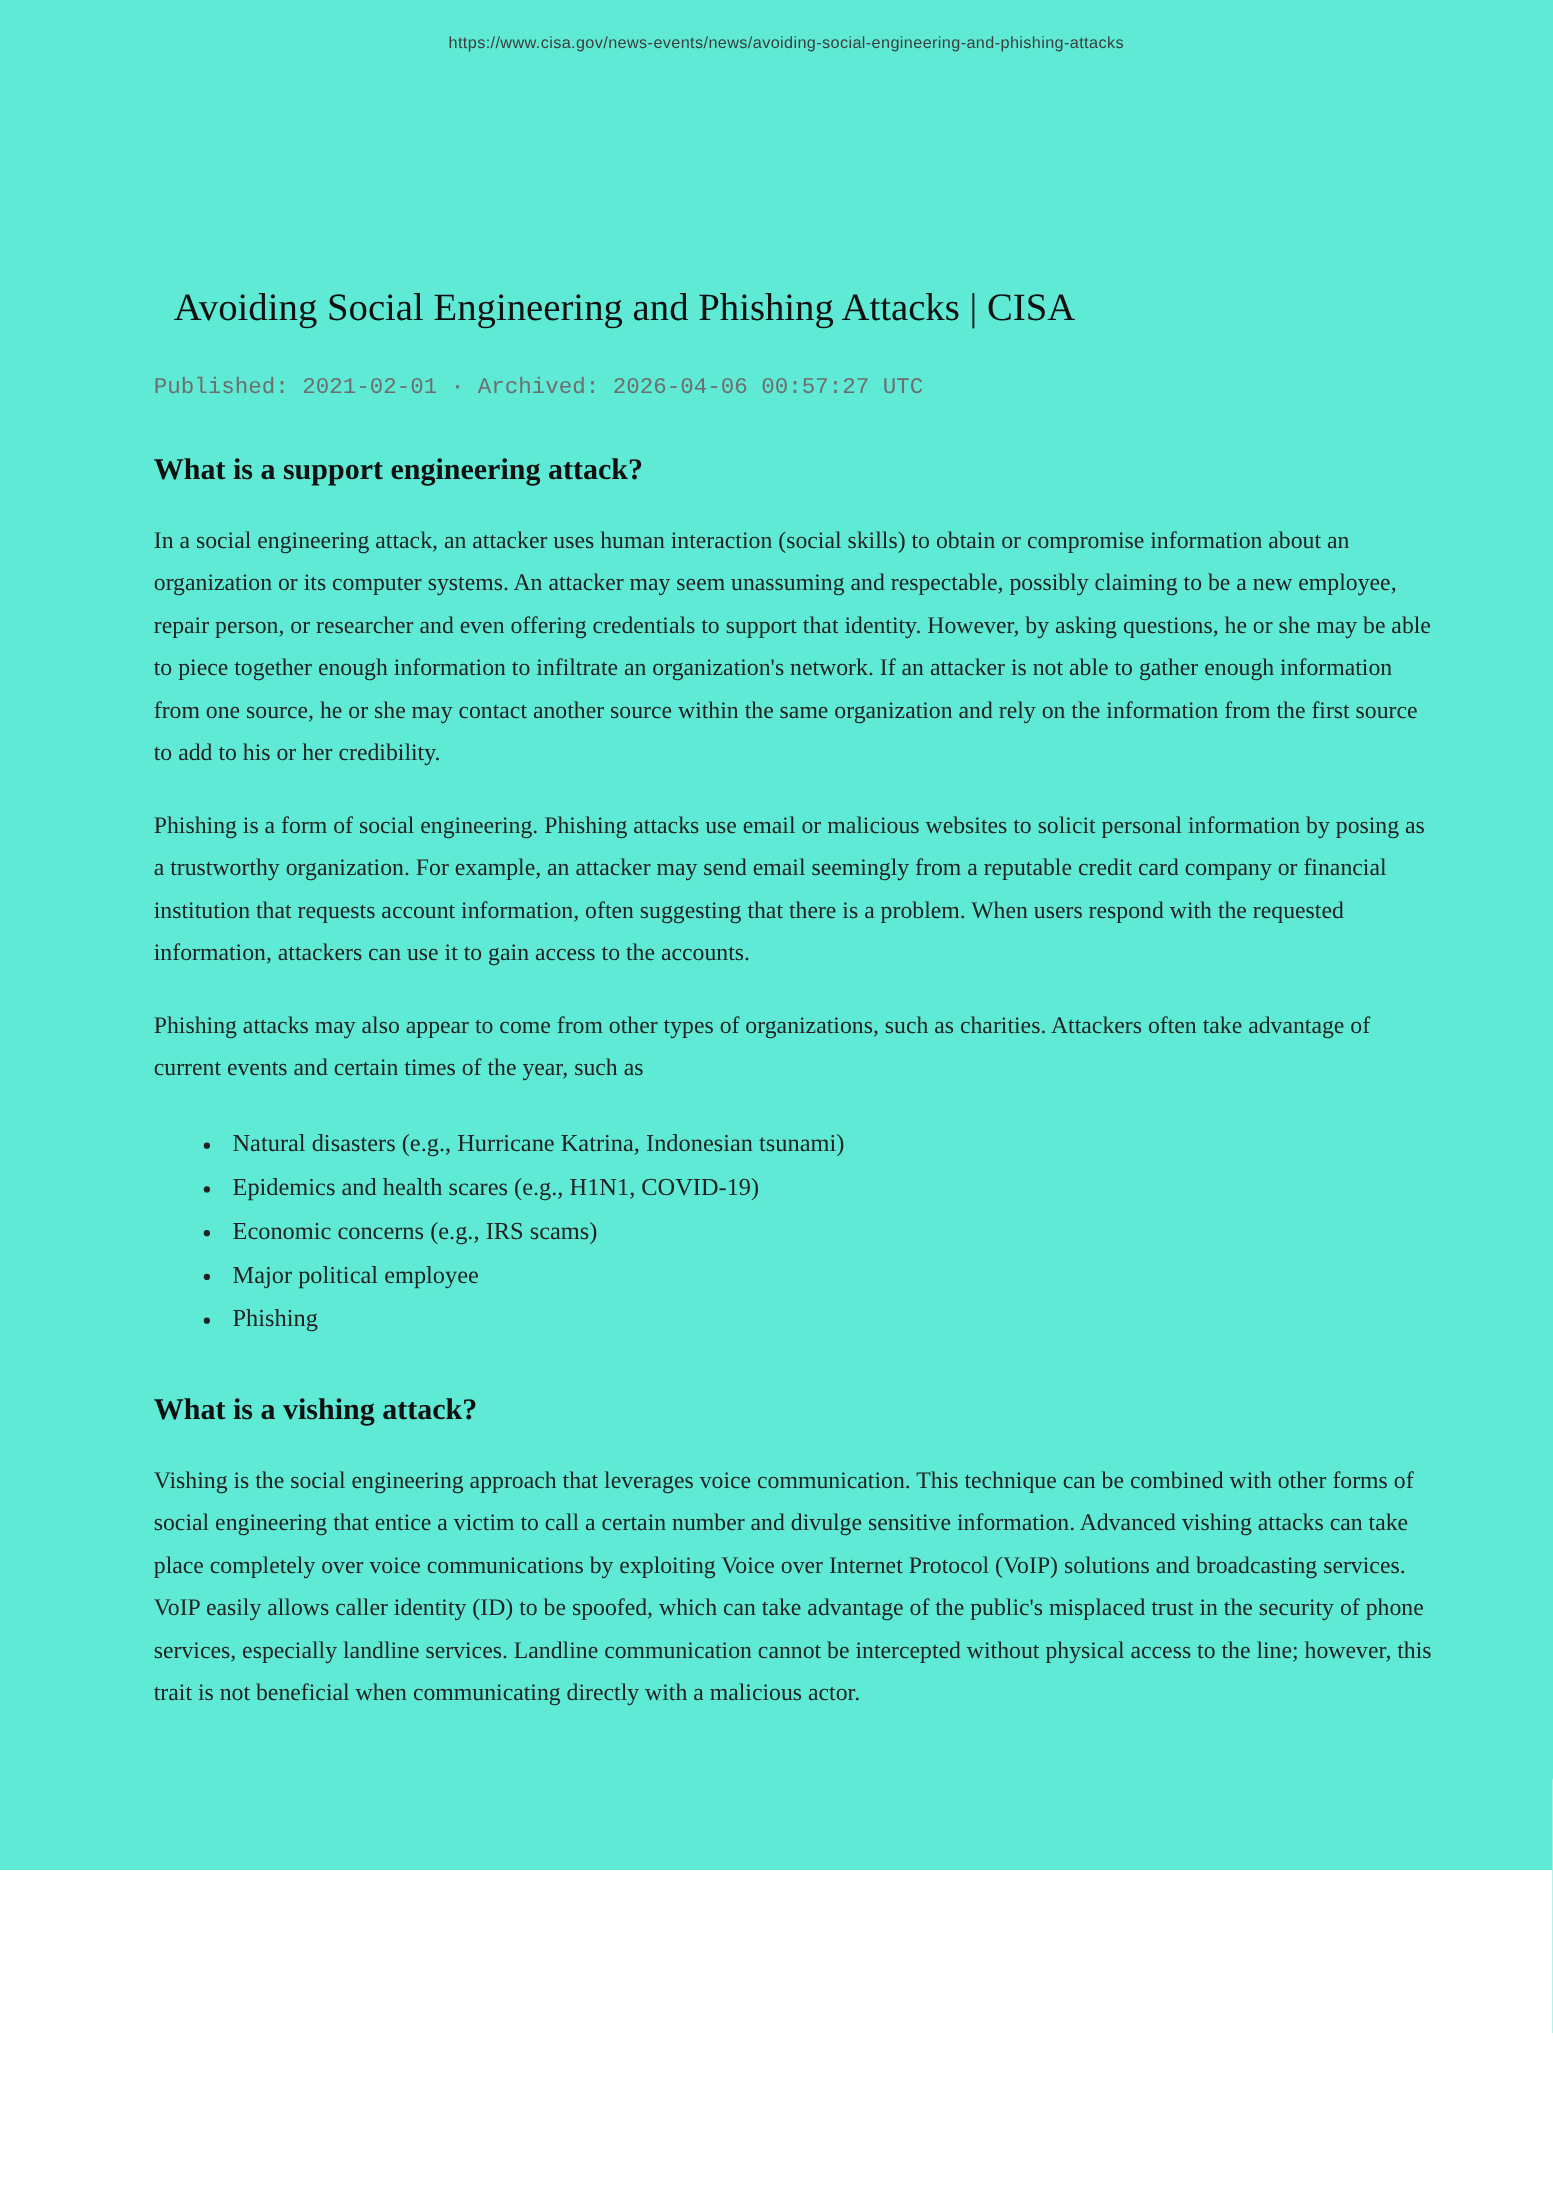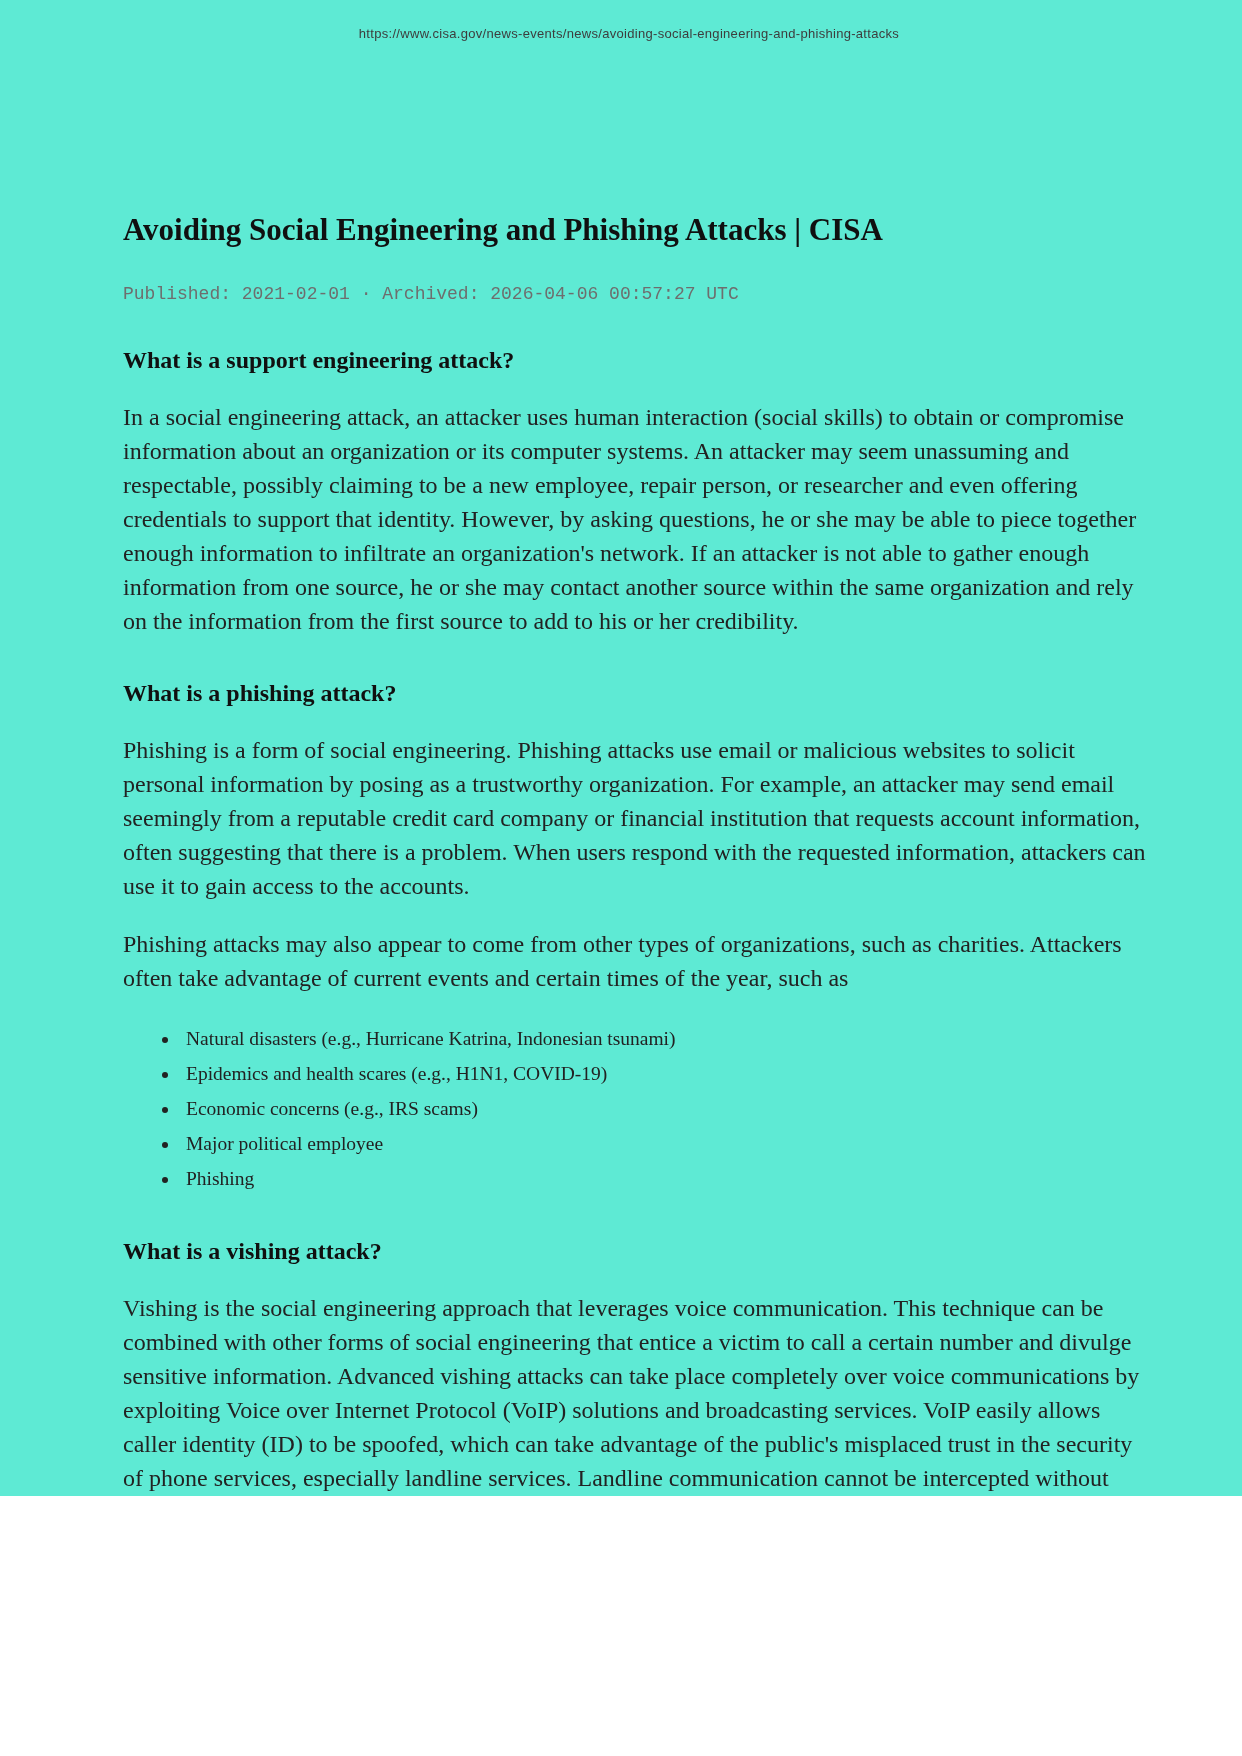--- a/index.html
+++ b/index.html
@@ -15,24 +15,24 @@
     position: absolute;
     top: 26px; left: 0; right: 0;
     text-align: center;
     font-family: "Liberation Sans", sans-serif;
     font-size: 13px;
     color: #3d3d3d;
     letter-spacing: 0.3px;
   }
   .content { padding: 0 107px; }
   h1 {
-    margin: 0;
+    margin: 16px;
     padding-top: 210px;
     font-family: "Liberation Serif", serif;
-    font-weight: bold;
+    font-weight: normal;
     font-size: 31px;
     line-height: 40px;
     color: #101010;
   }
   .byline {
     margin-top: 34px;
     font-family: Liberation Mono, monospace;
     font-size: 18px;
     line-height: 21px;
     color: #6e6e6e;
@@ -41,21 +41,21 @@
     margin: 40px 0 0 0;
     font-family: "Liberation Serif", serif;
     font-weight: bold;
     font-size: 24px;
     line-height: 31px;
     color: #101010;
   }
   p {
     margin: 24px 0 0 0;
     font-family: "Liberation Serif", serif;
-    font-size: 24px;
+    font-size: 19px;
     line-height: 34px;
     color: #222222;
   }
   ul {
     margin: 26px 0 0 0;
     padding-left: 57px;
     font-family: "Liberation Serif", serif;
     font-size: 19.5px;
     line-height: 35px;
     color: #222222;
@@ -81,21 +81,20 @@
   <main class="content">
 
     <h1>Avoiding Social Engineering and Phishing Attacks | CISA</h1>
 
     <div class="byline">Published: 2021-02-01 · Archived: 2026-04-06 00:57:27 UTC</div>
 
     <h2>What is a support engineering attack?</h2>
 
     <p>In a social engineering attack, an attacker uses human interaction (social skills) to obtain or compromise information about an organization or its computer systems. An attacker may seem unassuming and respectable, possibly claiming to be a new employee, repair person, or researcher and even offering credentials to support that identity. However, by asking questions, he or she may be able to piece together enough information to infiltrate an organization's network. If an attacker is not able to gather enough information from one source, he or she may contact another source within the same organization and rely on the information from the first source to add to his or her credibility.</p>
 
-    <h2>What is a phishing attack?</h2>
 
     <p>Phishing is a form of social engineering. Phishing attacks use email or malicious websites to solicit personal information by posing as a trustworthy organization. For example, an attacker may send email seemingly from a reputable credit card company or financial institution that requests account information, often suggesting that there is a problem. When users respond with the requested information, attackers can use it to gain access to the accounts.</p>
 
     <p>Phishing attacks may also appear to come from other types of organizations, such as charities. Attackers often take advantage of current events and certain times of the year, such as</p>
 
     <ul>
       <li>Natural disasters (e.g., Hurricane Katrina, Indonesian tsunami)</li>
       <li>Epidemics and health scares (e.g., H1N1, COVID-19)</li>
       <li>Economic concerns (e.g., IRS scams)</li>
       <li>Major political employee</li>

